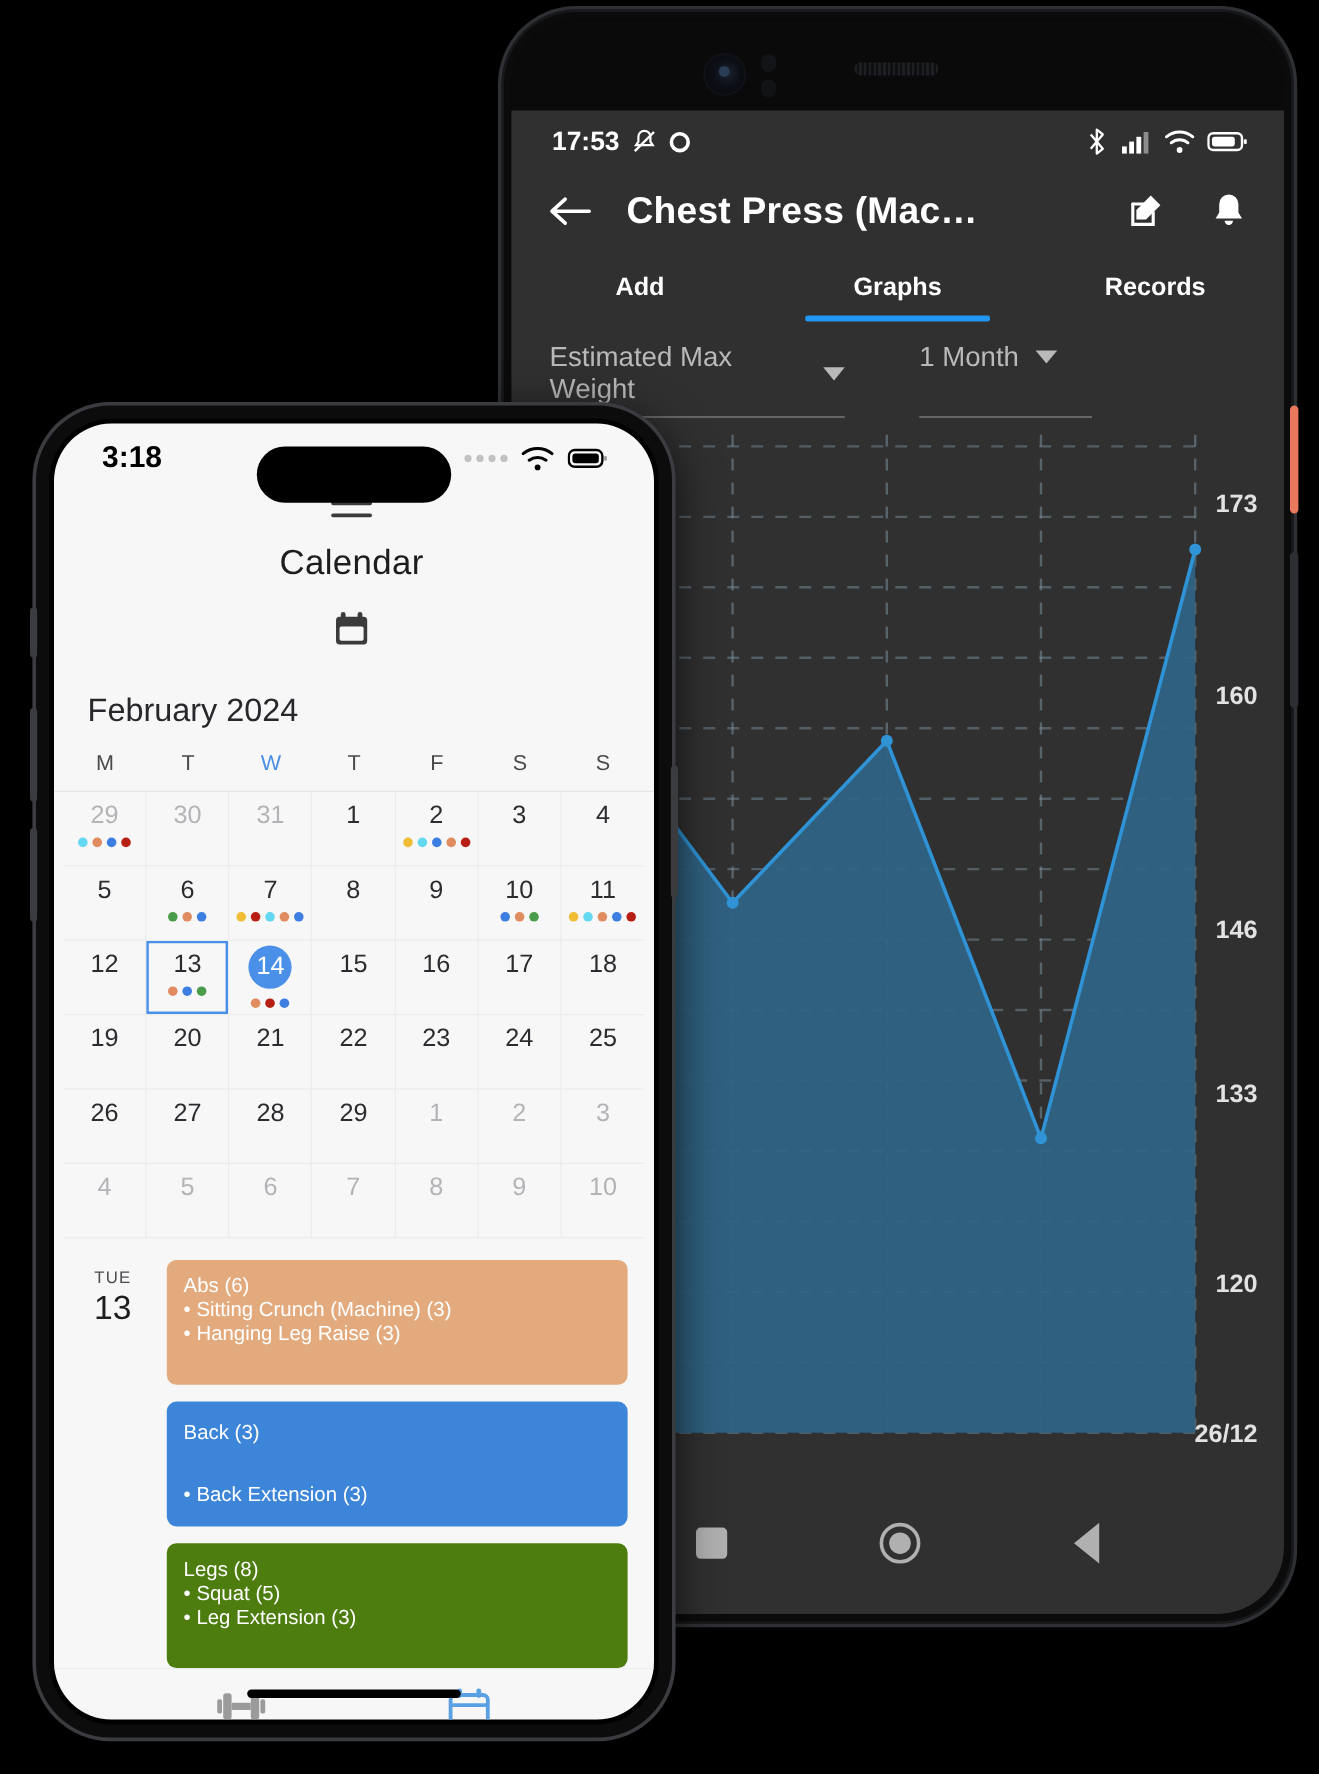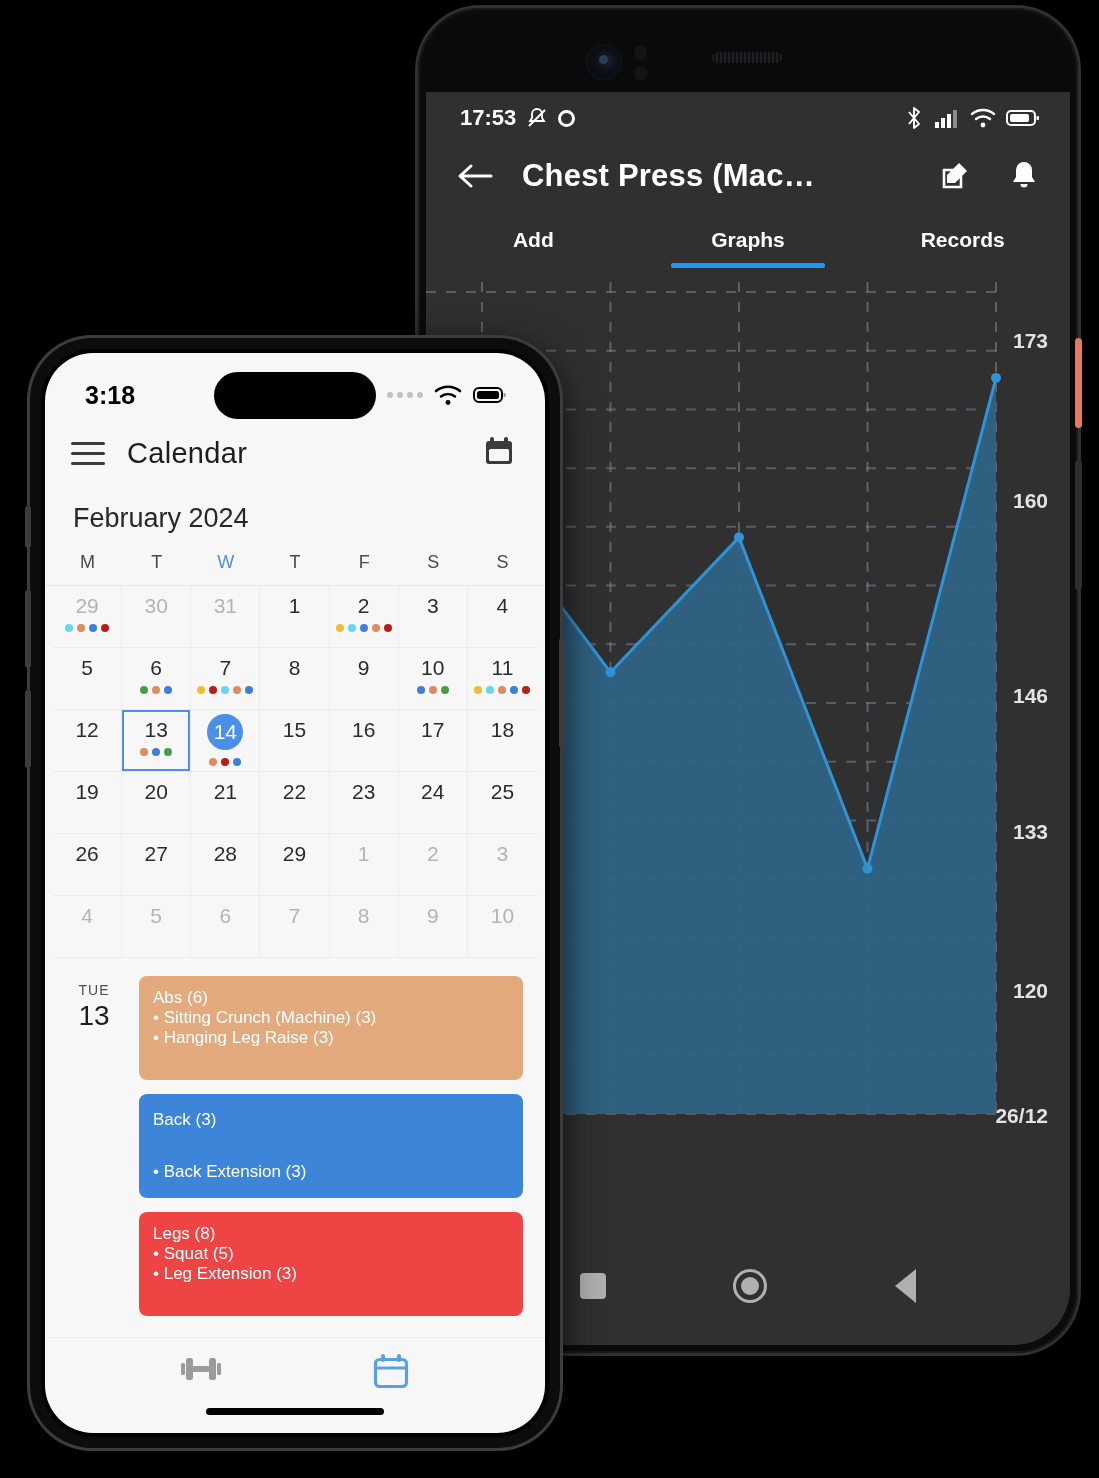--- a/index.html
+++ b/index.html
@@ -115,21 +115,21 @@
     width:162px; height:47px; border-radius:24px; background:#000; z-index:5;
   }
   .istatus{
     height:70px; display:flex; align-items:center; justify-content:space-between;
     padding:14px 38px 0 40px; color:#000; font-size:25px; font-weight:700;
   }
   .istatus-right{ display:flex; align-items:center; gap:11px; }
   .ellipsis-sig{ display:flex; gap:4px; align-items:center; }
   .ellipsis-sig span{ width:6px;height:6px;border-radius:50%;background:#c2c2c2; }
 
-  .ibar{ display:flex; align-items:center; padding:12px 30px 18px 26px; gap:22px; }
+  .ibar{ display:flex; align-items:center; padding:12px 30px 18px 26px; gap:22px;flex-direction:column; }
   .hamburger{ display:flex; flex-direction:column; gap:7px; width:34px; cursor:pointer; }
   .hamburger i{ height:3px; background:#3b3b3b; border-radius:2px; display:block; }
   .ibar .title{ flex:1; font-size:29px; font-weight:500; color:#1d1d1f; letter-spacing:.3px; }
 
   .month-title{ padding:14px 28px 12px; font-size:27px; color:#27282b; }
   .dow{ display:grid; grid-template-columns:repeat(7,1fr); padding:0 8px; }
   .dow div{ text-align:center; font-size:18px; color:#4a4a4c; padding:6px 0 12px; font-weight:500;}
   .dow div.today{ color:#4a90e8; }
 
   .cal{ display:grid; grid-template-columns:repeat(7,1fr); padding:0 8px; border-top:1px solid #e6e6e8; }
@@ -254,20 +254,36 @@
             </svg>
           </div>
         </div>
 
         <div class="tabs">
           <div class="tab">Add</div>
           <div class="tab active">Graphs</div>
           <div class="tab">Records</div>
         </div>
 
+        <div class="filters">
+          <div class="filter f1">
+            <div class="row">
+              <span class="lbl">Estimated Max Weight</span>
+              <span class="caret"></span>
+            </div>
+            <span class="underline"></span>
+          </div>
+          <div class="filter f2">
+            <div class="row">
+              <span class="lbl">1 Month</span>
+              <span class="caret"></span>
+            </div>
+            <span class="underline"></span>
+          </div>
+        </div>
 
         <div class="chart-wrap">
           <svg class="chart-svg" id="chart-svg" width="660" height="860">
               <line x1="56" y1="0" x2="56" y2="832" stroke="#7f96a6" stroke-width="2" stroke-dasharray="10 10" opacity="0.5"></line>
               <line x1="184.5" y1="0" x2="184.5" y2="832" stroke="#7f96a6" stroke-width="2" stroke-dasharray="10 10" opacity="0.5"></line>
               <line x1="313" y1="0" x2="313" y2="832" stroke="#7f96a6" stroke-width="2" stroke-dasharray="10 10" opacity="0.5"></line>
               <line x1="441.5" y1="0" x2="441.5" y2="832" stroke="#7f96a6" stroke-width="2" stroke-dasharray="10 10" opacity="0.5"></line>
               <line x1="570" y1="0" x2="570" y2="832" stroke="#7f96a6" stroke-width="2" stroke-dasharray="10 10" opacity="0.5"></line>
               <line x1="0" y1="832" x2="570" y2="832" stroke="#7f96a6" stroke-width="2" stroke-dasharray="10 10" opacity="0.45"></line>
               <line x1="0" y1="773.2857142857142" x2="570" y2="773.2857142857142" stroke="#7f96a6" stroke-width="2" stroke-dasharray="10 10" opacity="0.45"></line>
@@ -562,21 +578,21 @@
           <div class="agenda-cards" id="agenda-cards">
               <div class="ecard c0" style="background: rgb(227, 171, 125);">
                 <div class="hd">Abs (6)</div>
                 <div class="li">• Sitting Crunch (Machine) (3)</div>
                 <div class="li">• Hanging Leg Raise (3)</div>
               </div>
               <div class="ecard c1" style="background: rgb(61, 133, 216); gap: 32px;">
                 <div class="hd">Back (3)</div>
                 <div class="li">• Back Extension (3)</div>
               </div>
-              <div class="ecard c2" style="background: #ef4444;">
+              <div class="ecard c2" style="background: #4d7c0f;">
                 <div class="hd">Legs (8)</div>
                 <div class="li">• Squat (5)</div>
                 <div class="li">• Leg Extension (3)</div>
               </div>
             </div>
         </div>
 
         <div class="ibottom">
           <div>
             <svg width="42" height="34" viewBox="0 0 42 34">

